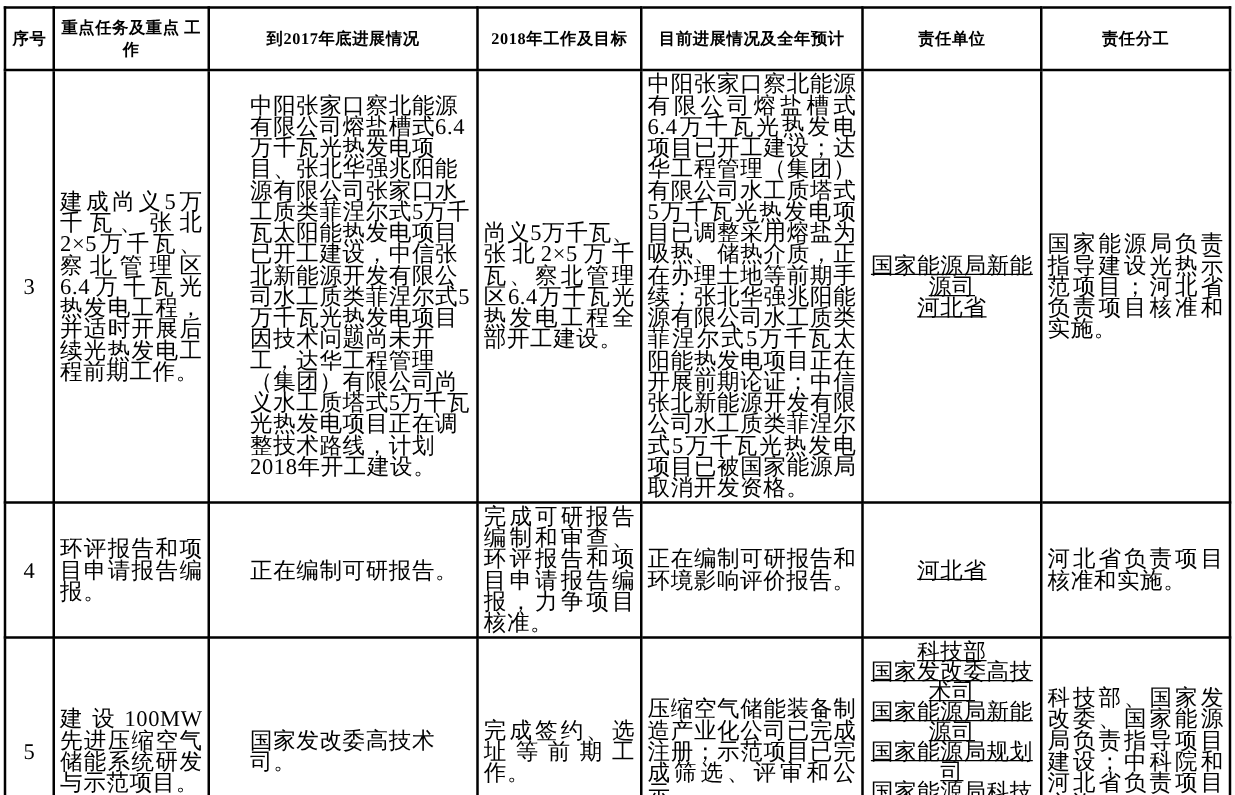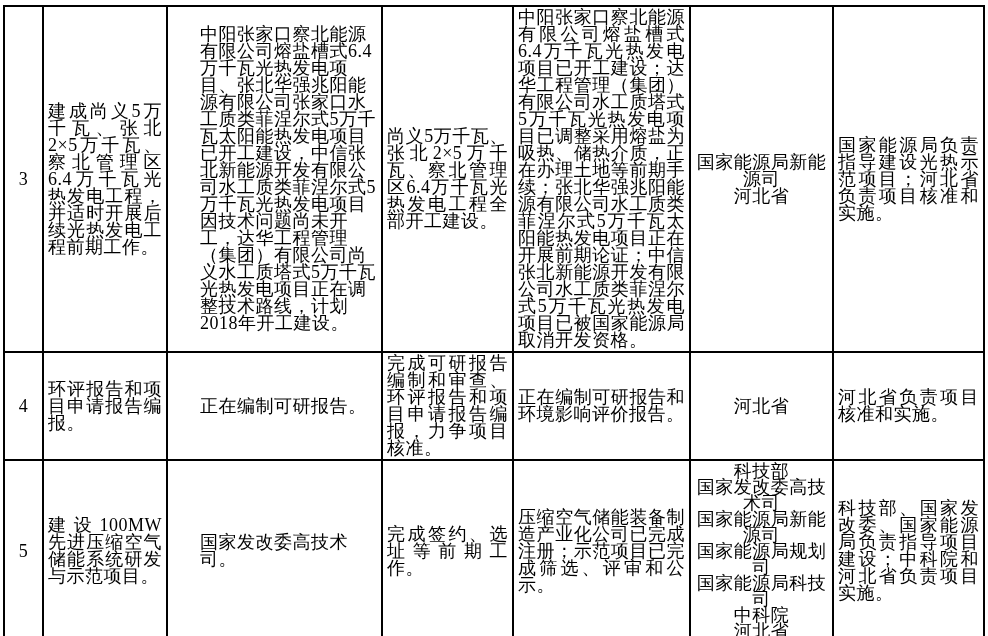--- a/index.html
+++ b/index.html
@@ -29,21 +29,21 @@
   .doc-table th {
     font-weight: bold;
     text-align: center;
     font-size: 13px;
     line-height: 18px;
   }
   td.c-num   { text-align: center; }
   td.c-just  { text-align: justify; text-justify: inter-character; }
   td.c-left  { text-align: left; padding-left: 32px; }
   td.c-center{ text-align: center; }
-  td.pre     { white-space: pre-line; }
+  td.pre     { white-space: pre-line; text-decoration: underline; }
   td.section-footer {
     font-weight: bold;
     text-align: left;
     padding-left: 56px;
     font-size: 11px;
   }
 </style>
 </head>
 <body>
 
@@ -51,20 +51,30 @@
   <colgroup>
     <col style="width:39px">
     <col style="width:124px">
     <col style="width:215px">
     <col style="width:131px">
     <col style="width:177px">
     <col style="width:143px">
     <col style="width:151px">
   </colgroup>
   <tbody>
+    <tr style="height:50px">
+      <th class="pre">序号</th>
+      <th class="pre">重点任务及重点
+工作</th>
+      <th class="pre">到2017年底进展情况</th>
+      <th class="pre">2018年工作及目标</th>
+      <th class="pre">目前进展情况及全年预计</th>
+      <th class="pre">责任单位</th>
+      <th class="pre">责任分工</th>
+    </tr>
 
     <tr style="height:282px">
       <td class="c-num">3</td>
       <td class="c-just">建成尚义5万千瓦、张北2×5万千瓦、察北管理区6.4万千瓦光热发电工程，并适时开展后续光热发电工程前期工作。</td>
       <td class="c-left">中阳张家口察北能源有限公司熔盐槽式6.4万千瓦光热发电项目、张北华强兆阳能源有限公司张家口水工质类菲涅尔式5万千瓦太阳能热发电项目已开工建设，中信张北新能源开发有限公司水工质类菲涅尔式5万千瓦光热发电项目因技术问题尚未开工，达华工程管理（集团）有限公司尚义水工质塔式5万千瓦光热发电项目正在调整技术路线，计划2018年开工建设。</td>
       <td class="c-just">尚义5万千瓦、张北2×5万千瓦、察北管理区6.4万千瓦光热发电工程全部开工建设。</td>
       <td class="c-just">中阳张家口察北能源有限公司熔盐槽式6.4万千瓦光热发电项目已开工建设；达华工程管理（集团）有限公司水工质塔式5万千瓦光热发电项目已调整采用熔盐为吸热、储热介质，正在办理土地等前期手续；张北华强兆阳能源有限公司水工质类菲涅尔式5万千瓦太阳能热发电项目正在开展前期论证；中信张北新能源开发有限公司水工质类菲涅尔式5万千瓦光热发电项目已被国家能源局取消开发资格。</td>
       <td class="c-center pre">国家能源局新能源司
 河北省</td>
       <td class="c-just">国家能源局负责指导建设光热示范项目；河北省负责项目核准和实施。</td>

